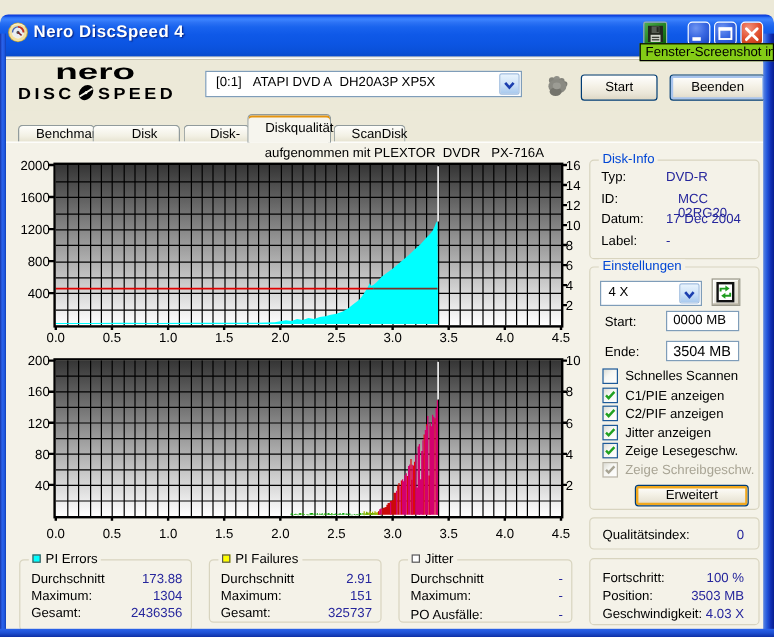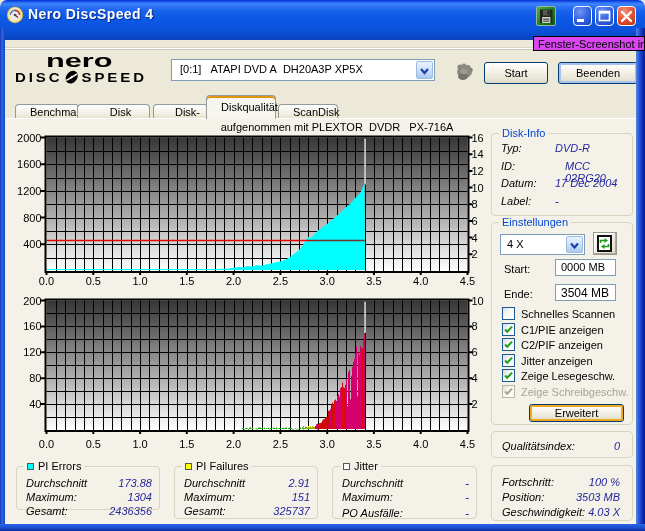--- a/index.html
+++ b/index.html
@@ -3,21 +3,21 @@
 *{margin:0;padding:0;box-sizing:border-box;}
 html,body{width:645px;height:531px;overflow:hidden;}
 body{font-family:"Liberation Sans",sans-serif;font-size:11px;color:#000;}
 #win{position:relative;width:645px;height:531px;background:#ece9d8;overflow:hidden;}
 .abs{position:absolute;}
 
 #bl{left:0;top:28px;bottom:0;width:5px;background:linear-gradient(to right,#1634a8 0%,#2a63ea 35%,#2159e2 70%,#0f3fb4 100%);}
 #br{right:0;top:28px;bottom:0;width:9px;background:linear-gradient(to right,#5a86e2 0%,#2458dc 35%,#112fb4 70%,#071d90 100%);}
 #bb{left:0;right:0;bottom:0;height:7px;background:linear-gradient(to bottom,#2a63ea 0%,#1d4fd2 50%,#0c2da2 100%);}
 
-#title{left:0;top:0;right:0;height:40px;background:linear-gradient(to bottom,#0831d9 0%,#1651e4 4%,#3277fa 7%,#3b82fe 11%,#2c72f4 17%,#1a64ee 26%,#0f59e8 42%,#0c55e2 62%,#0a50d8 78%,#0949c8 90%,#0d44bc 100%);border-radius:7px 7px 0 0;}
+#title{left:0;top:12px;right:0;height:40px;background:linear-gradient(to bottom,#0831d9 0%,#1651e4 4%,#3277fa 7%,#3b82fe 11%,#2c72f4 17%,#1a64ee 26%,#0f59e8 42%,#0c55e2 62%,#0a50d8 78%,#0949c8 90%,#0d44bc 100%);border-radius:7px 7px 0 0;}
 #title .txt{position:absolute;left:28px;top:6px;color:#fff;font-size:14px;font-weight:bold;text-shadow:1px 1px 1px #0a2a8a;letter-spacing:0.4px;}
 .tbtn{position:absolute;top:6px;width:19px;height:20px;border:1px solid #fff;border-radius:4px;}
 #btnmin,#btnmax{background:radial-gradient(circle at 35% 25%,#6f95f2 0%,#3a68e2 45%,#2350cc 80%,#1c46bc 100%);}
 #btnclose{background:radial-gradient(circle at 35% 25%,#f1927c 0%,#e35333 50%,#c33a14 85%,#b03410 100%);}
 #flop{position:absolute;left:536px;top:6px;width:20px;height:20px;border:1px solid #9db39d;border-radius:2px;background:linear-gradient(135deg,#4fae4f 0%,#1d7d1d 60%,#0c5c0c 100%);}
 
 #menubar{left:5px;top:30px;right:9px;height:18px;background:#ece9d8;}
 #menubar span{position:absolute;top:4px;}
 #toolbar{left:5px;top:48px;right:9px;height:44px;background:#ece9d8;border-top:1px solid #fff;box-shadow:0 1px 0 #c8c4b2 inset,0 -1px 0 #dcd8c8;}
 .btn{position:absolute;border:1px solid #003c74;border-radius:3px;background:linear-gradient(to bottom,#ffffff 0%,#f4f1e6 45%,#eae6d8 75%,#ddd7c4 100%);text-align:center;color:#000;}
@@ -32,28 +32,28 @@
 #logo-disc{position:absolute;left:10px;top:21px;font-weight:bold;font-size:14px;letter-spacing:2.7px;transform:scale(1.07,0.95);transform-origin:0 0;white-space:nowrap;}
 
 #tabs{left:5px;top:92px;right:9px;height:26px;background:#ece9d8;}
 .tab{position:absolute;top:12px;height:15px;border:1px solid #919b9c;border-bottom:none;border-radius:4px 4px 0 0;background:linear-gradient(to bottom,#fefefb 0%,#f2f0e4 60%,#e4e0cc 100%);text-align:center;padding-top:1px;padding-left:14px;}
 #tabactive{top:3px;height:24px;background:#f6f5ee;border:1px solid #919b9c;border-bottom:none;border-radius:4px 4px 0 0;box-shadow:inset 0 2px 0 #e5940e;padding-top:5px;z-index:5;}
 
 #page{left:5px;top:118px;right:9px;bottom:7px;background:#f4f2e8;border-top:1px solid #fff;}
 .grp{position:absolute;border:1px solid #d8d4bf;border-radius:4px;}
 .gtitle{position:absolute;top:-7px;left:7px;background:#f4f2e8;padding:0 3px;color:#0046d5;}
 .navy{color:#26269c;}
-.row{position:absolute;left:9px;right:7px;height:13px;font-style:italic;}
+.row{position:absolute;left:9px;right:7px;height:13px;}
 .row b{font-weight:normal;float:right;color:#26269c;}
 
 .cb{position:absolute;left:10px;width:13px;height:13px;background:linear-gradient(135deg,#dcdcd4 0%,#f6f6f2 40%,#fff 100%);border:1px solid #1d5a99;}
 .cbl{position:absolute;left:29px;}
 
 .field{position:absolute;background:#fff;border:1px solid #7f9db9;font-size:12px;}
-#tooltip{left:533px;top:36px;width:112px;height:15px;background:#d946ef;border:1px solid #000;z-index:60;padding:1px 0 0 4px;font-size:11px;white-space:nowrap;overflow:hidden;}
+#tooltip{left:533px;top:36px;width:112px;height:15px;background:#84cc16;border:1px solid #000;z-index:60;padding:1px 0 0 4px;font-size:11px;white-space:nowrap;overflow:hidden;}
 </style></head><body>
 <div id="win">
 <div id="title" class="abs">
  <svg style="position:absolute;left:6px;top:6px" width="18" height="18" viewBox="0 0 18 18">
   <circle cx="9" cy="9" r="8.2" fill="#c8a83a"></circle>
   <circle cx="9" cy="9" r="7.4" fill="#f2e0a0"></circle>
   <circle cx="9" cy="9" r="5.2" fill="#f8f2dc"></circle>
   <circle cx="9" cy="9" r="4.6" fill="#e8ecf2"></circle>
   <path d="M9 4.4 A4.6 4.6 0 0 1 13.6 9" fill="none" stroke="#c03020" stroke-width="1.6"></path>
   <path d="M4.4 9 A4.6 4.6 0 0 1 9 4.4" fill="none" stroke="#4868b8" stroke-width="1.2"></path>
@@ -178,21 +178,21 @@
 </div>
 <div class="grp" style="left:491px;top:431px;width:142px;height:27px">
  <div class="row" style="top:8px;left:10px;right:12px">Qualitätsindex:<b>0</b></div>
 </div>
 <div class="grp" style="left:491px;top:465px;width:142px;height:56px">
  <div class="row" style="top:10px;left:10px;right:12px">Fortschritt:<b>100 %</b></div>
  <div class="row" style="top:25px;left:10px;right:12px">Position:<b>3503 MB</b></div>
  <div class="row" style="top:40px;left:10px;right:12px">Geschwindigkeit:<b>4.03 X</b></div>
 </div>
 
-<div class="grp" style="left:16px;top:466px;width:144px;height:44px">
+<div class="grp" style="left:16px;top:466px;width:144px;height:60px">
  <div class="gtitle" style="color:#000"><span style="display:inline-block;width:7px;height:7px;background:#00ffff;border:1px solid #555;margin-right:4px"></span>PI Errors</div>
  <div class="row" style="top:10px">Durchschnitt<b>173.88</b></div>
  <div class="row" style="top:24px">Maximum:<b>1304</b></div>
  <div class="row" style="top:38px">Gesamt:<b>2436356</b></div>
 </div>
 <div class="grp" style="left:174px;top:466px;width:144px;height:53px">
  <div class="gtitle" style="color:#000"><span style="display:inline-block;width:7px;height:7px;background:#ffff00;border:1px solid #555;margin-right:4px"></span>PI Failures</div>
  <div class="row" style="top:10px">Durchschnitt<b>2.91</b></div>
  <div class="row" style="top:24px">Maximum:<b>151</b></div>
  <div class="row" style="top:38px">Gesamt:<b>325737</b></div>

